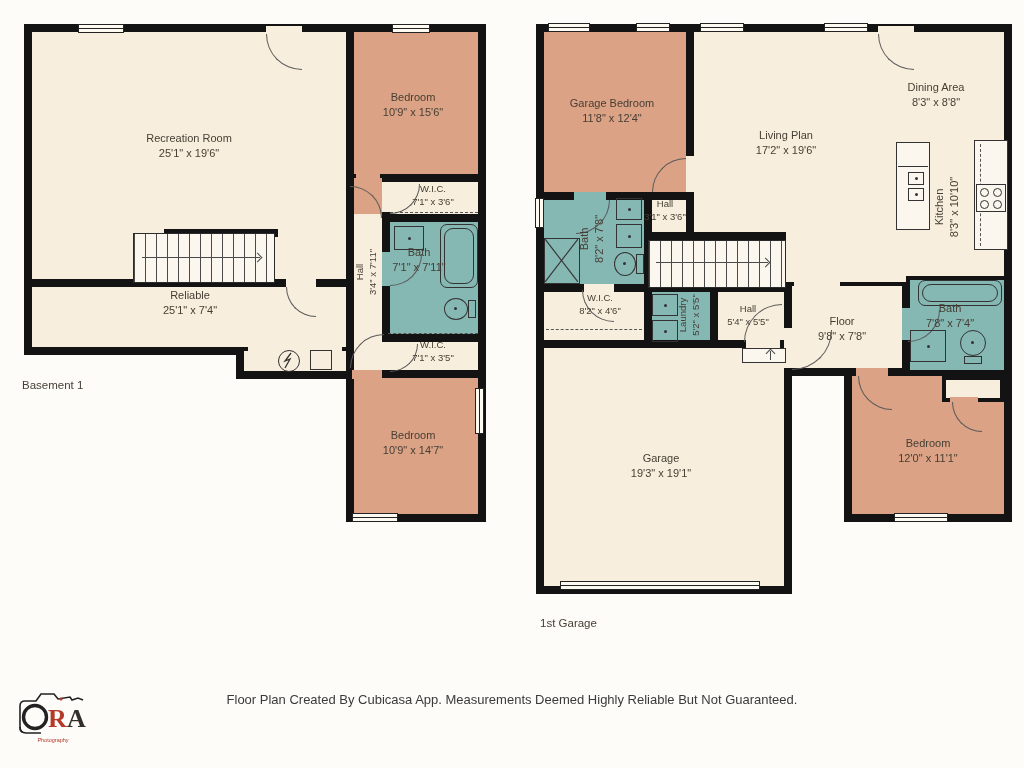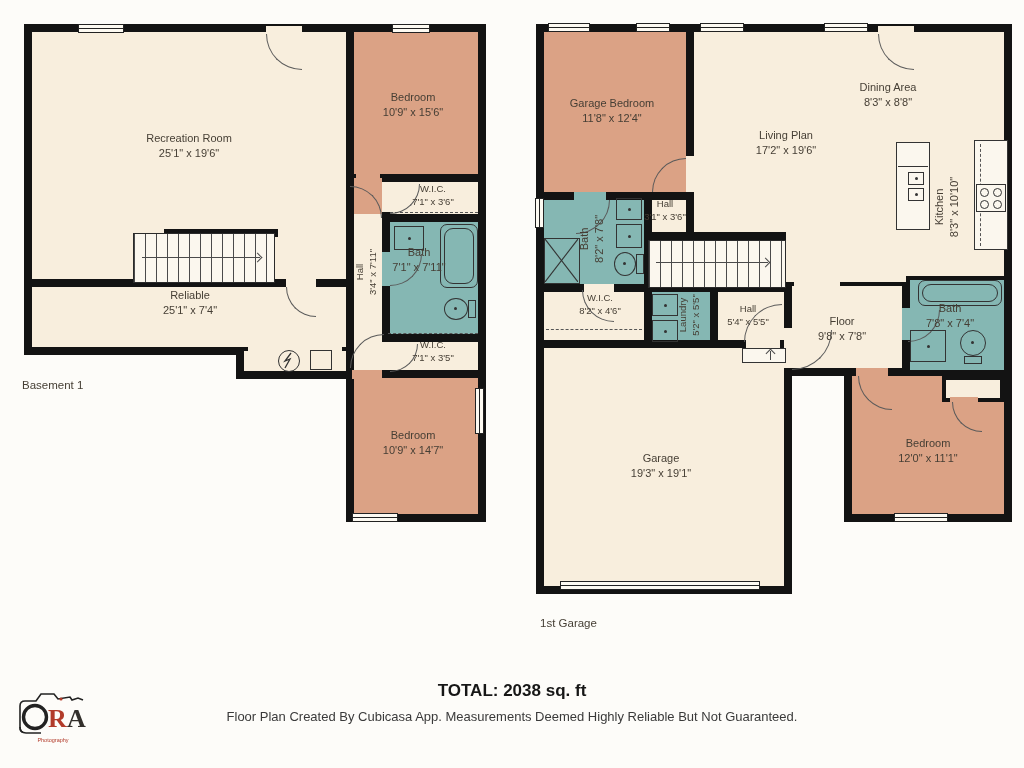--- a/index.html
+++ b/index.html
@@ -258,21 +258,21 @@
   </div>
 
   <div class="rlabel" style="left:612px;top:111px">
     <div>Garage Bedroom</div>
     <div>11'8" x 12'4"</div>
   </div>
   <div class="rlabel" style="left:786px;top:143px">
     <div>Living Plan</div>
     <div>17'2" x 19'6"</div>
   </div>
-  <div class="rlabel" style="left:888px;top:95px">
+  <div class="rlabel" style="left:936px;top:95px">
     <div>Dining Area</div>
     <div>8'3" x 8'8"</div>
   </div>
   <div class="rlabel vert" style="left:947px;top:207px">
     <div>Kitchen</div>
     <div>8'3" x 10'10"</div>
   </div>
   <div class="rlabel vert" style="left:592px;top:239px">
     <div>Bath</div>
     <div>8'2" x 7'8"</div>
@@ -307,21 +307,20 @@
   </div>
   <div class="rlabel" style="left:661px;top:466px">
     <div>Garage</div>
     <div>19'3" x 19'1"</div>
   </div>
 
   <div class="floor-label" style="left:22px;top:379px">Basement 1</div>
   <div class="floor-label" style="left:540px;top:617px">1st Garage</div>
 
   <div class="footer">
-    <div class="f-total">TOTAL: 2038 sq. ft</div>
     <div class="f-disclaimer">Floor Plan Created By Cubicasa App. Measurements Deemed Highly Reliable But Not Guaranteed.</div>
   </div>
 
   <div class="logo">
     <svg width="78" height="64" viewBox="0 0 78 64">
       <path d="M9,46 Q6,46 6,41 L6,20 Q6,15 11,15 L22,15 L27,8 L40,8 L44,13 L56,11 L58,14 L64,12 L69,14" fill="none" stroke="#222222" stroke-width="1.6"></path>
       <path d="M6,41 Q6,47 12,47 L27,47" fill="none" stroke="#222222" stroke-width="1.6"></path>
       <circle cx="21" cy="31" r="11.5" fill="none" stroke="#222222" stroke-width="3.4"></circle>
       <circle cx="47" cy="13" r="1.6" fill="#b23b2a"></circle>
       <text x="34" y="41" font-family="Liberation Serif, DejaVu Serif, serif" font-size="26" font-weight="bold" fill="#b23b2a">R</text>

